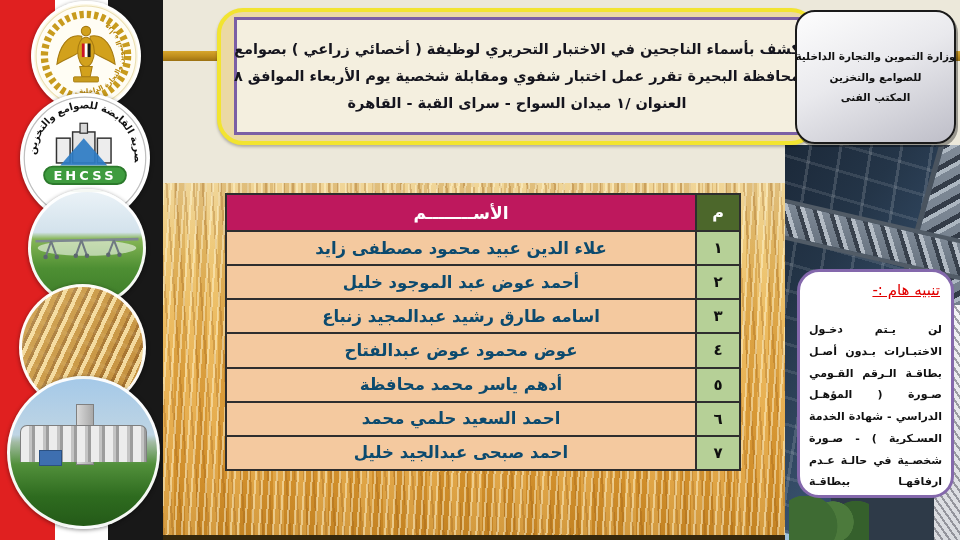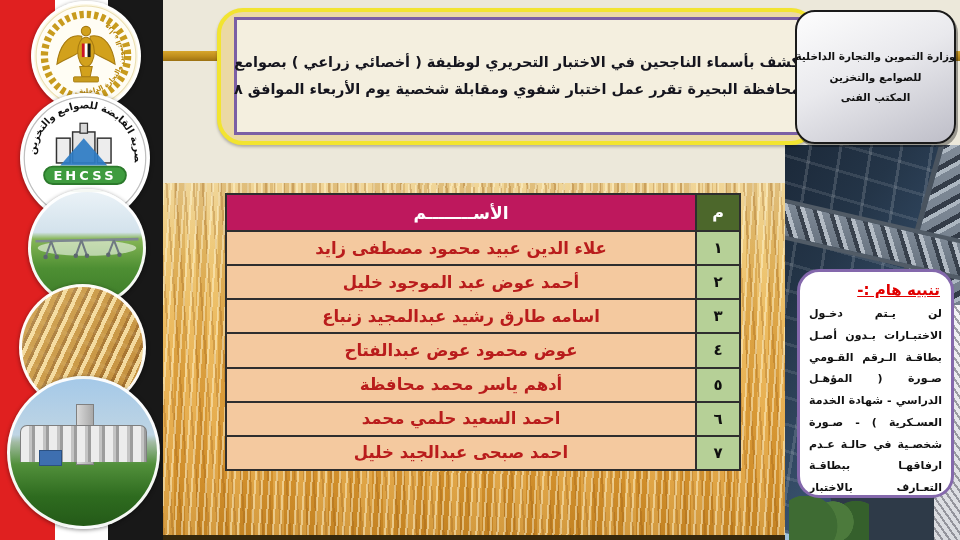--- a/index.html
+++ b/index.html
@@ -70,29 +70,29 @@
   .org-line{font-size:10.5px;font-weight:bold;color:#101010;line-height:1.95;white-space:nowrap;}
   .org-line.underline{}
   
   .results-table{position:absolute;left:225px;top:193px;width:516px;height:278px;z-index:3;
     display:flex;flex-direction:column;direction:rtl;
     border:2px solid #2E2E2E;box-sizing:border-box;background:#2E2E2E;}
   .t-row{display:flex;flex:1;gap:2px;margin-top:2px;}
   .t-row:first-child{margin-top:0;flex:0 0 35px;}
   .cell{display:flex;align-items:center;justify-content:center;}
   .cell-num{flex:0 0 42px;background:#B6D097;font-size:15px;font-weight:bold;color:#101010;}
-  .cell-name{flex:1;background:#F4C99F;font-size:16.5px;font-weight:bold;color:#b91c1c;}
+  .cell-name{flex:1;background:#F4C99F;font-size:16.5px;font-weight:bold;color:#0c4a6e;}
   .t-row.header .cell-num{background:#4C672B;color:#FFFFFF;font-size:16px;}
   .t-row.header .cell-name{background:#be185d;color:#FFFFFF;font-size:17px;}
   
   .notice-box{position:absolute;left:797px;top:269px;width:157px;height:229px;z-index:3;
     background:#FFFFFF;border:3px solid #8468AC;border-radius:22px;box-sizing:border-box;
     padding:9px 9px 6px 9px;direction:rtl;overflow:hidden;}
-  .notice-title{color:#E10000;font-size:15px;font-weight:bold;text-decoration:underline;
-    text-align:right;margin:0 2px 4px 0;}
+  .notice-title{color:#E10000;font-size:15px;font-weight:normal;text-decoration:underline;
+    text-align:right;margin:0 2px 20px 0;}
   .notice-body{color:#101010;font-size:11px;font-weight:bold;line-height:1.98;
     text-align:justify;text-align-last:right;}
   
   .left-strip{position:absolute;left:0;top:0;width:163px;height:540px;z-index:2;
     background:linear-gradient(90deg,#E02020 0 33.5%,#FFFFFF 33.5% 66.5%,#181818 66.5% 100%);}
   .logo-circle{position:absolute;border-radius:50%;border:3px solid rgba(255,255,255,0.95);
     box-shadow:0 1px 4px rgba(0,0,0,0.45);overflow:hidden;background:#fff;}
   .c1{left:31px;top:1px;width:104px;height:104px;background:radial-gradient(circle,#FFFDF4 55%,#F6EBC6 100%);}
   .c2{left:20px;top:93px;width:124px;height:124px;background:#FFFFFF;}
   .c3{left:28px;top:189px;width:112px;height:112px;}
@@ -127,20 +127,21 @@
     <div class="truss-b"></div>
     <div class="truss-c"></div>
     <div class="white-tower"></div>
     <div class="trees"></div>
   </div>
 
   <div class="title-box">
     <div class="title-inner">
       <div class="title-line">كشف بأسماء الناجحين في الاختبار التحريري لوظيفة ( أخصائي زراعي ) بصوامع</div>
       <div class="title-line">محافظة البحيرة تقرر عمل اختبار شفوي ومقابلة شخصية يوم الأربعاء الموافق ٨</div>
+      <div class="title-line">العنوان /١ ميدان السواح - سراى القبة - القاهرة</div>
     </div>
   </div>
 
   <div class="org-box">
     <div class="org-line">وزارة التموين والتجارة الداخلية</div>
     <div class="org-line">للصوامع والتخزين</div>
     <div class="org-line underline">المكتب الفنى</div>
   </div>
 
   <div class="results-table">

